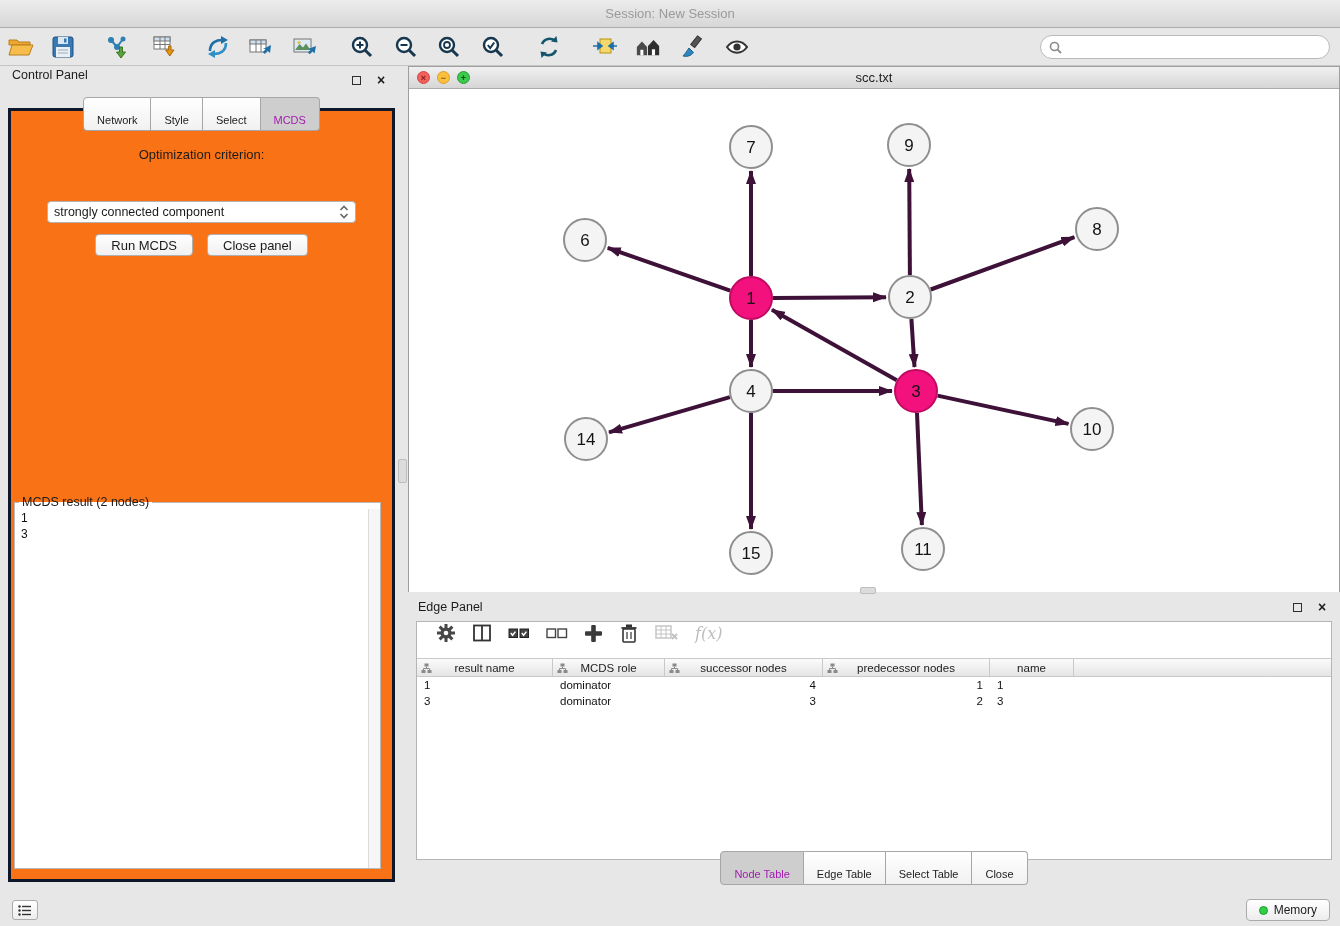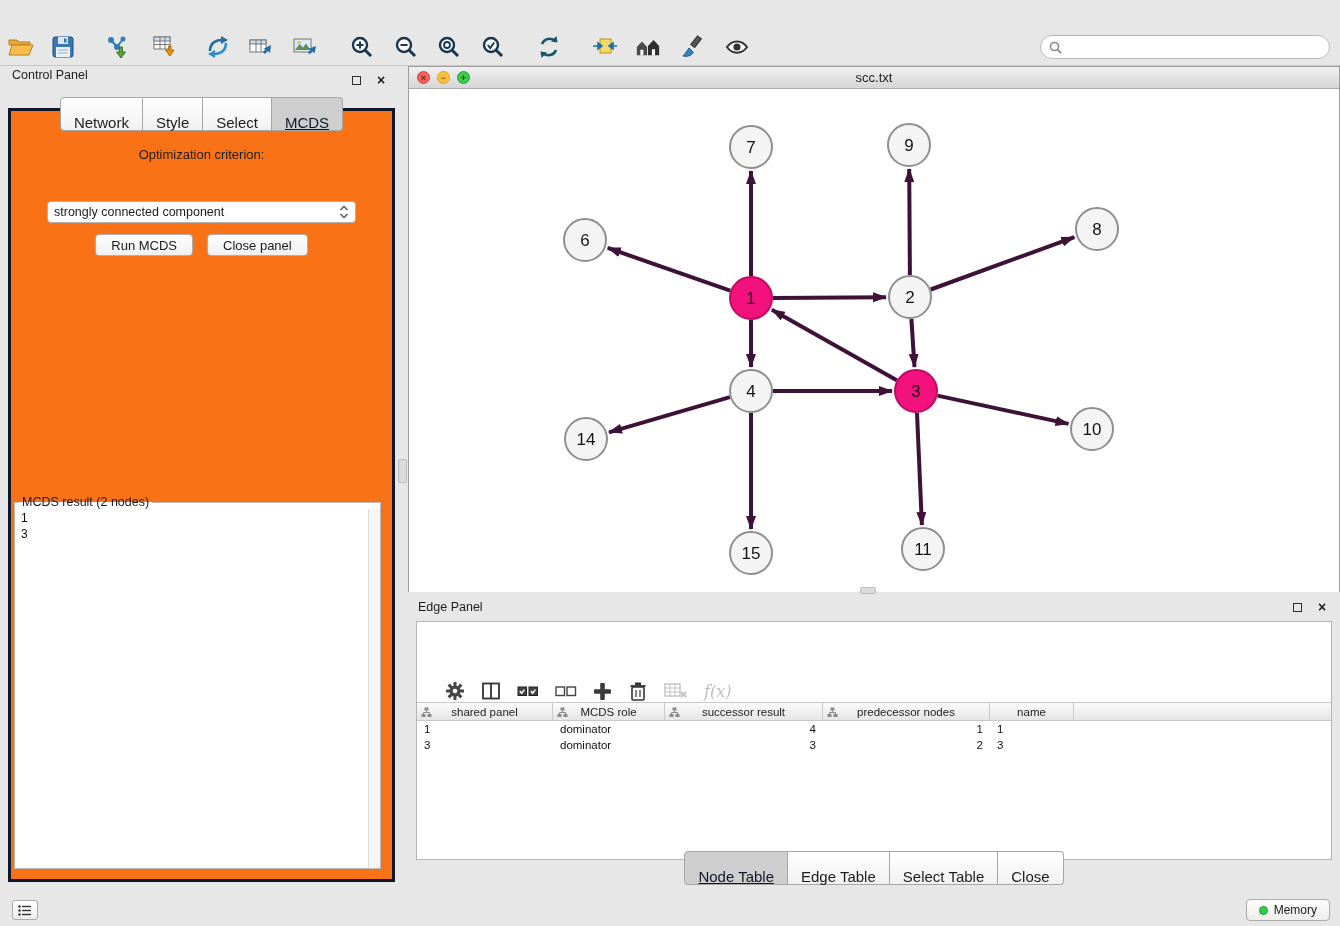--- a/index.html
+++ b/index.html
@@ -24,25 +24,25 @@
     font-family:inherit; background:transparent; }
 
   
   .control-panel { position:absolute; left:8px; top:68px; width:387px; height:814px; }
   .cp-header { height:24px; display:flex; padding:0 6px 0 4px; }
   .panel-title { font-size:12.5px; color:#1d1d1d; }
   .panel-controls { margin-left:auto; display:flex; gap:9px; align-items:center; }
   .float-glyph { width:9px; height:9px; border:1.5px solid #2d2d2d; display:inline-block; }
   .close-glyph { font-size:14px; font-weight:bold; color:#1c1c1c; line-height:10px; }
   .cp-tabs { position:absolute; top:29px; left:0; right:0; display:flex; justify-content:center; z-index:2; }
-  .seg-tab { height:34px; padding:16px 13px; font-size:15px; color:#1c1c1c; font-family:inherit;
+  .seg-tab { height:34px; padding:16px 13px; font-size:11px; color:#1c1c1c; font-family:inherit;
     background:linear-gradient(#ffffff,#f1f1f1); border:1px solid #a6a6a6; border-left:none; }
   .seg-tab.first { border-left:1px solid #a6a6a6; border-radius:4px 0 0 4px; }
   .seg-tab.last  { border-radius:0 4px 4px 0; }
-  .seg-tab.active { background:#cecece; color:#0f172a;text-decoration:underline; }
+  .seg-tab.active { background:#cecece; color:#a21caf; }
   .cp-content { position:absolute; top:40px; left:0; right:0; bottom:0; z-index:1;
     background:#f97316; border:3px solid #0f172a; }
   .opt-label { margin-top:36px; text-align:center; font-size:13px; color:#1c1c1c; }
   .combo { position:absolute; left:36px; top:90px; width:309px; height:22px;
     background:#fff; border:1px solid #b3b3b3; border-radius:4px;
     display:flex; align-items:center; padding:0 6px; font-size:12.5px; color:#1a1a1a; }
   .combo .chevrons { margin-left:auto; }
   .cp-buttons { position:absolute; top:123px; left:0; right:0; display:flex; justify-content:center; gap:14px; }
   .pbtn { height:22px; padding:0 15px; font-size:13px; color:#1a1a1a; font-family:inherit;
     background:linear-gradient(#ffffff,#f0f0f0); border:1px solid #b0b0b0; border-radius:4px; }
@@ -72,21 +72,21 @@
   .v-splitter { position:absolute; left:398px; top:459px; width:9px; height:24px;
     background:#dcdcdc; border:1px solid #bdbdbd; border-radius:2px; }
   .h-splitter { position:absolute; left:860px; top:587px; width:16px; height:7px;
     background:#dcdcdc; border:1px solid #bdbdbd; border-radius:2px; }
 
   
   .table-panel { position:absolute; left:408px; top:595px; width:932px; height:293px; }
   .tp-header { height:24px; display:flex; align-items:center; padding:0 10px; }
   .tp-box { position:absolute; left:8px; right:8px; top:26px; bottom:28px;
     background:#fff; border:1px solid #b5b5b5; overflow:hidden; }
-  .tp-toolbar { height:36px; display:flex; align-items:flex-end; padding-left:19px;margin-top:44px; }
+  .tp-toolbar { height:36px; display:flex; align-items:flex-start; padding-left:10px; }
   .ttbtn { border:none; background:transparent; padding:0; margin-left:16px; height:22px;
     display:flex; align-items:center; justify-content:center; font-family:inherit; }
   .ttbtn.first { margin-left:9px; }
   .fx-label { font-size:16px; font-style:italic; font-family:"DejaVu Serif", serif; color:#bdbdbd; }
   .thead { display:flex; height:19px; background:linear-gradient(#fbfbfb,#e5e5e5);
     border-top:1px solid #c9c9c9; border-bottom:1px solid #c9c9c9; }
   .thcell { position:relative; display:flex; align-items:center; justify-content:center;
     font-size:11.5px; color:#1c1c1c; border-right:1px solid #c9c9c9; }
   .thcell .sorticon { position:absolute; left:4px; top:4px; }
   .thcell.fill { flex:1; border-right:none; }
@@ -104,20 +104,23 @@
   .memory-btn { position:absolute; right:10px; top:3px; height:22px; padding:0 12px;
     background:linear-gradient(#ffffff,#ededed); border:1px solid #ababab; border-radius:4px;
     display:flex; align-items:center; gap:6px; font-size:12px; color:#1a1a1a; font-family:inherit; }
   .green-dot { width:9px; height:9px; border-radius:50%; background:#2fcf46; border:1px solid #1f9a31; }
 </style>
 </head>
 <body>
 
 <div id="app">
 
+  <div class="titlebar">
+    <span>Session: New Session</span>
+  </div>
 
   <div class="toolbar">
     <button class="tbtn" style="margin-left:6px">
       <svg width="26" height="22" viewBox="0 0 26 22">
           <path d="M1 4 h8 l2 2 h11 v3 H1z" fill="#eda62f" stroke="#b97f1d"></path>
           <path d="M4 9 h21 l-4 10 H1z" fill="#f6bd4c" stroke="#b97f1d"></path>
         </svg>
     </button>
     <button class="tbtn" style="margin-left:12px">
       <svg width="22" height="22" viewBox="0 0 22 22">
@@ -423,39 +426,39 @@
         </button>
       </div>
       <div class="thead">
         <div class="thcell c1">
           <svg class="sorticon" width="11" height="11" viewBox="0 0 11 11">
               <rect x="3.5" y="0.5" width="4" height="3" fill="#8a8a8a"></rect>
               <rect x="0.5" y="7" width="4" height="3" fill="#8a8a8a"></rect>
               <rect x="6.5" y="7" width="4" height="3" fill="#8a8a8a"></rect>
               <path d="M5.5 3.5 v2 M2.5 7 v-1.5 h6 V7" fill="none" stroke="#8a8a8a"></path>
             </svg>
-          <span>shared panel</span>
+          <span>result name</span>
         </div>
         <div class="thcell c2">
           <svg class="sorticon" width="11" height="11" viewBox="0 0 11 11">
               <rect x="3.5" y="0.5" width="4" height="3" fill="#8a8a8a"></rect>
               <rect x="0.5" y="7" width="4" height="3" fill="#8a8a8a"></rect>
               <rect x="6.5" y="7" width="4" height="3" fill="#8a8a8a"></rect>
               <path d="M5.5 3.5 v2 M2.5 7 v-1.5 h6 V7" fill="none" stroke="#8a8a8a"></path>
             </svg>
           <span>MCDS role</span>
         </div>
         <div class="thcell c3">
           <svg class="sorticon" width="11" height="11" viewBox="0 0 11 11">
               <rect x="3.5" y="0.5" width="4" height="3" fill="#8a8a8a"></rect>
               <rect x="0.5" y="7" width="4" height="3" fill="#8a8a8a"></rect>
               <rect x="6.5" y="7" width="4" height="3" fill="#8a8a8a"></rect>
               <path d="M5.5 3.5 v2 M2.5 7 v-1.5 h6 V7" fill="none" stroke="#8a8a8a"></path>
             </svg>
-          <span>successor result</span>
+          <span>successor nodes</span>
         </div>
         <div class="thcell c4">
           <svg class="sorticon" width="11" height="11" viewBox="0 0 11 11">
               <rect x="3.5" y="0.5" width="4" height="3" fill="#8a8a8a"></rect>
               <rect x="0.5" y="7" width="4" height="3" fill="#8a8a8a"></rect>
               <rect x="6.5" y="7" width="4" height="3" fill="#8a8a8a"></rect>
               <path d="M5.5 3.5 v2 M2.5 7 v-1.5 h6 V7" fill="none" stroke="#8a8a8a"></path>
             </svg>
           <span>predecessor nodes</span>
         </div>

